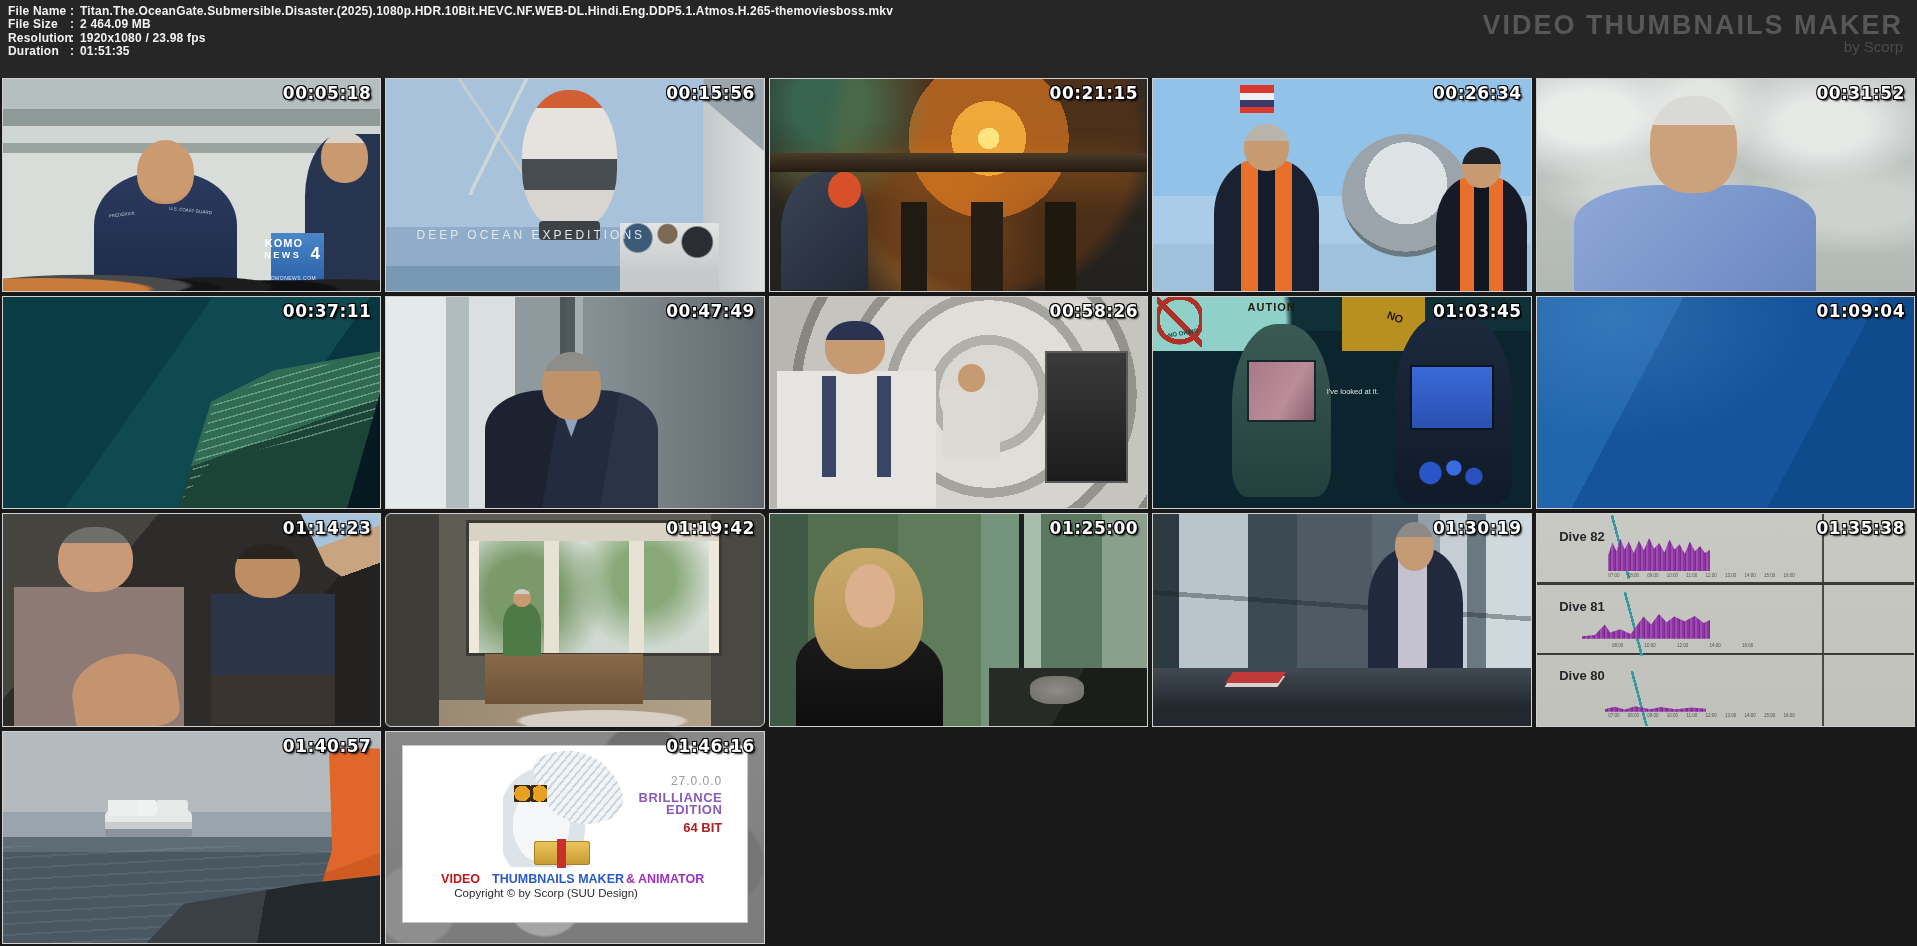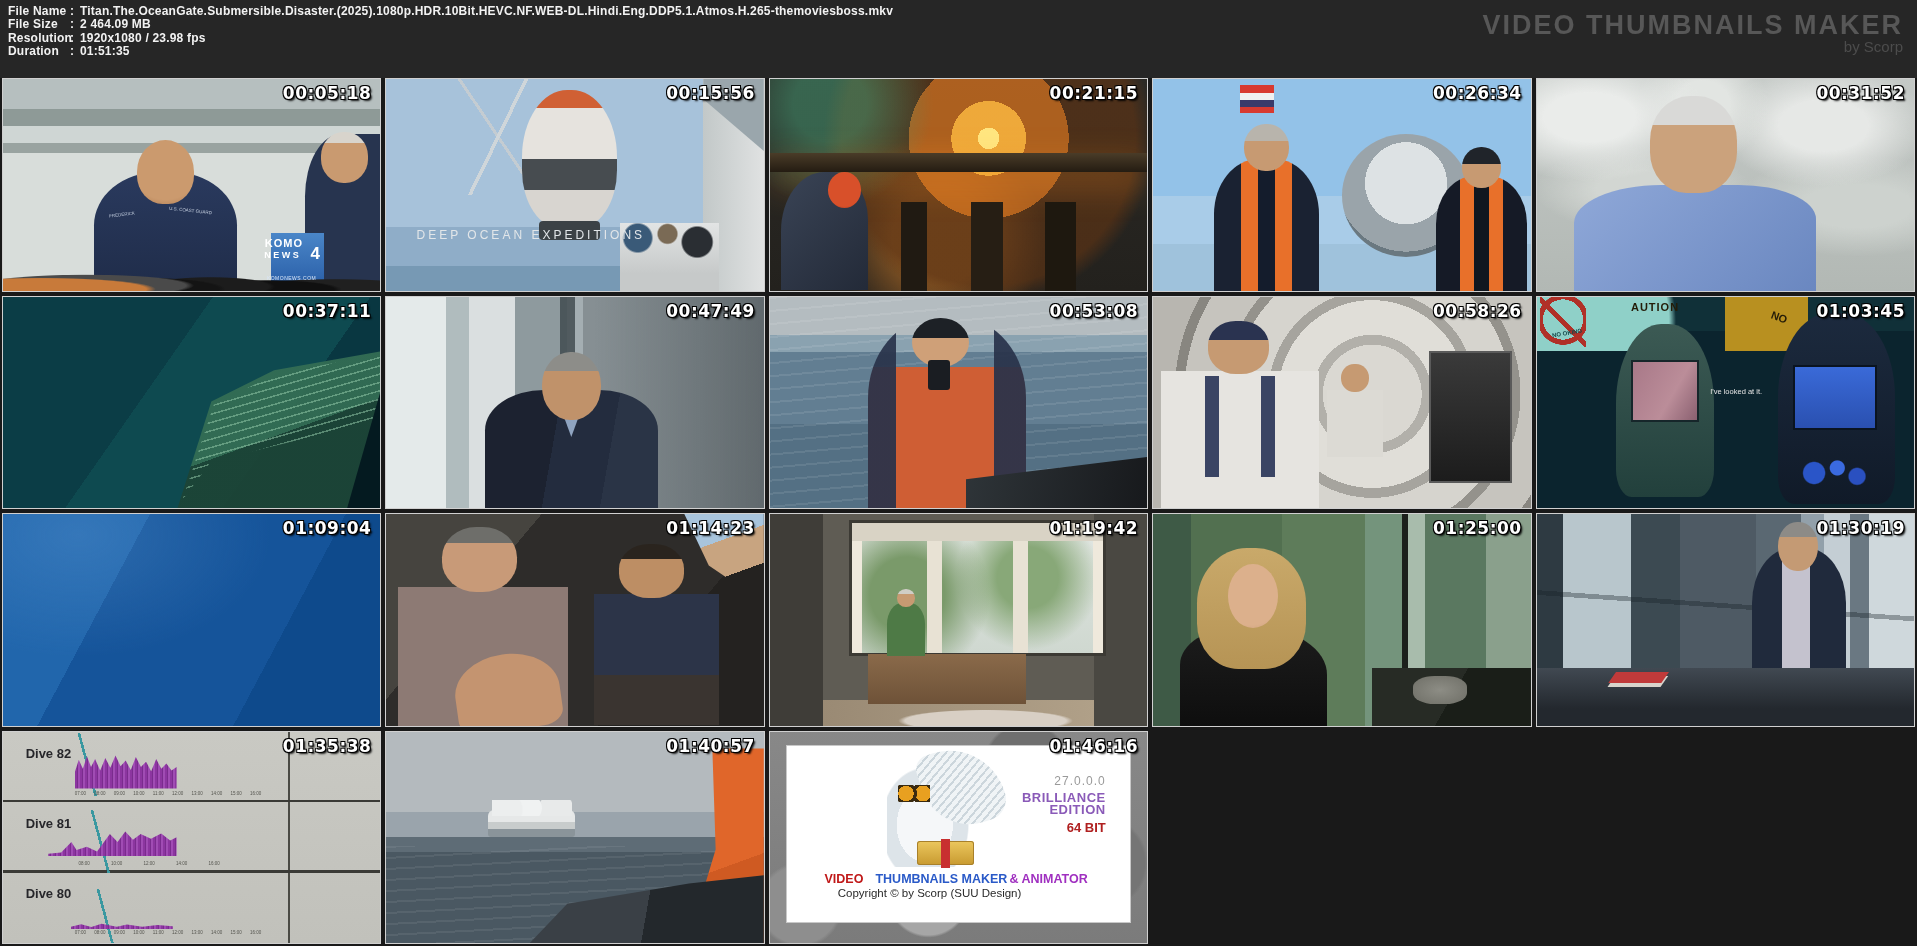--- a/index.html
+++ b/index.html
@@ -183,21 +183,21 @@
   
   .scene-sub-buddies{background:linear-gradient(130deg,#46443f 0 28%,#2e2c2a 28% 70%,#242220 70%);}
   .scene-sub-buddies .a1{left:3%;bottom:0;width:45%;height:94%;background:linear-gradient(180deg,transparent 0 30%,#8d7a74 30%);}
   .scene-sub-buddies .a1::before{content:"";position:absolute;left:26%;top:0;width:44%;height:33%;background:linear-gradient(#6e6e6a 0 24%,#c89a78 24%);border-radius:46%;}
   .scene-sub-buddies .a1::after{content:"";position:absolute;left:34%;bottom:-2%;width:62%;height:38%;background:#c49470;border-radius:50% 50% 20% 20%;transform:rotate(-8deg);}
   .scene-sub-buddies .a2{right:12%;top:16%;width:33%;height:84%;background:linear-gradient(180deg,transparent 0 26%,#2c3448 26% 72%,#3a3430 72%);}
   .scene-sub-buddies .a2::before{content:"";position:absolute;left:20%;top:-2%;width:52%;height:30%;background:linear-gradient(#2a241e 0 28%,#bd8e64 28%);border-radius:46%;}
   .scene-sub-buddies .a3{right:0;top:0;width:27%;height:42%;background:linear-gradient(160deg,#a8c4dc 0 38%,#c8a480 38% 68%,transparent 68%);clip-path:polygon(22% 0,100% 0,100% 100%,46% 58%);}
 
   
-  .scene-bay-window{background:linear-gradient(90deg,#3f3d38 0 14%,#5f5c54 14% 86%,#4a4842 86%);}
+  .scene-bay-window{background:linear-gradient(90deg,#3f3d38 0 14%,#5f5c54 14% 86%,#4a4842 86%);border-radius:6px;}
   .scene-bay-window .a1{left:21%;right:11%;top:3%;height:64%;border:3px solid #3c3a34;box-sizing:border-box;background:
     linear-gradient(180deg,#d9d3c5 0 14%,transparent 14%),
     linear-gradient(90deg,#efe9dc 0 4%,transparent 4% 30%,#e8e2d4 30% 36%,transparent 36% 64%,#e8e2d4 64% 70%,transparent 70% 96%,#efe9dc 96%),
     radial-gradient(circle at 22% 55%,#7a9a6a 0 18%,transparent 40%),
     radial-gradient(circle at 70% 42%,#88a878 0 16%,transparent 38%),
     linear-gradient(#e2e7e3,#cfd8d0);}
   .scene-bay-window .a2{left:31%;top:42%;width:10%;height:25%;background:#4e7a46;border-radius:40% 40% 0 0;z-index:2;}
   .scene-bay-window .a2::before{content:"";position:absolute;left:26%;top:-26%;width:48%;height:34%;background:linear-gradient(#d0cdc6 0 30%,#c79a72 30%);border-radius:48%;}
   .scene-bay-window .a3{left:26%;bottom:10%;width:42%;height:24%;background:linear-gradient(#8a6a4a,#6e5238);z-index:1;}
   .scene-bay-window::after{content:"";position:absolute;left:14%;right:14%;bottom:0;height:12%;background:
@@ -368,26 +368,20 @@
     </figure>
 
 
     <figure class="thumb scene-interview-loft" style="margin:0;padding-left:23px;">
       <div class="art a1"></div>
       <div class="art a2"></div>
       <div class="art a3"></div>
       <span class="time">00:47:49</span>
     </figure>
 
-    <figure class="thumb scene-boat-radio" style="margin:0;">
-      <div class="art a1"></div>
-      <div class="art a2"></div>
-      <div class="art a3"></div>
-      <span class="time">00:53:08</span>
-    </figure>
 
     <figure class="thumb scene-sub-interior" style="margin:0;">
       <div class="art a1"></div>
       <div class="art a2"></div>
       <div class="art a3"></div>
       <span class="time">00:58:26</span>
     </figure>
 
     <figure class="thumb scene-welding-masks" style="margin:0;">
       <div class="art a1"></div>

